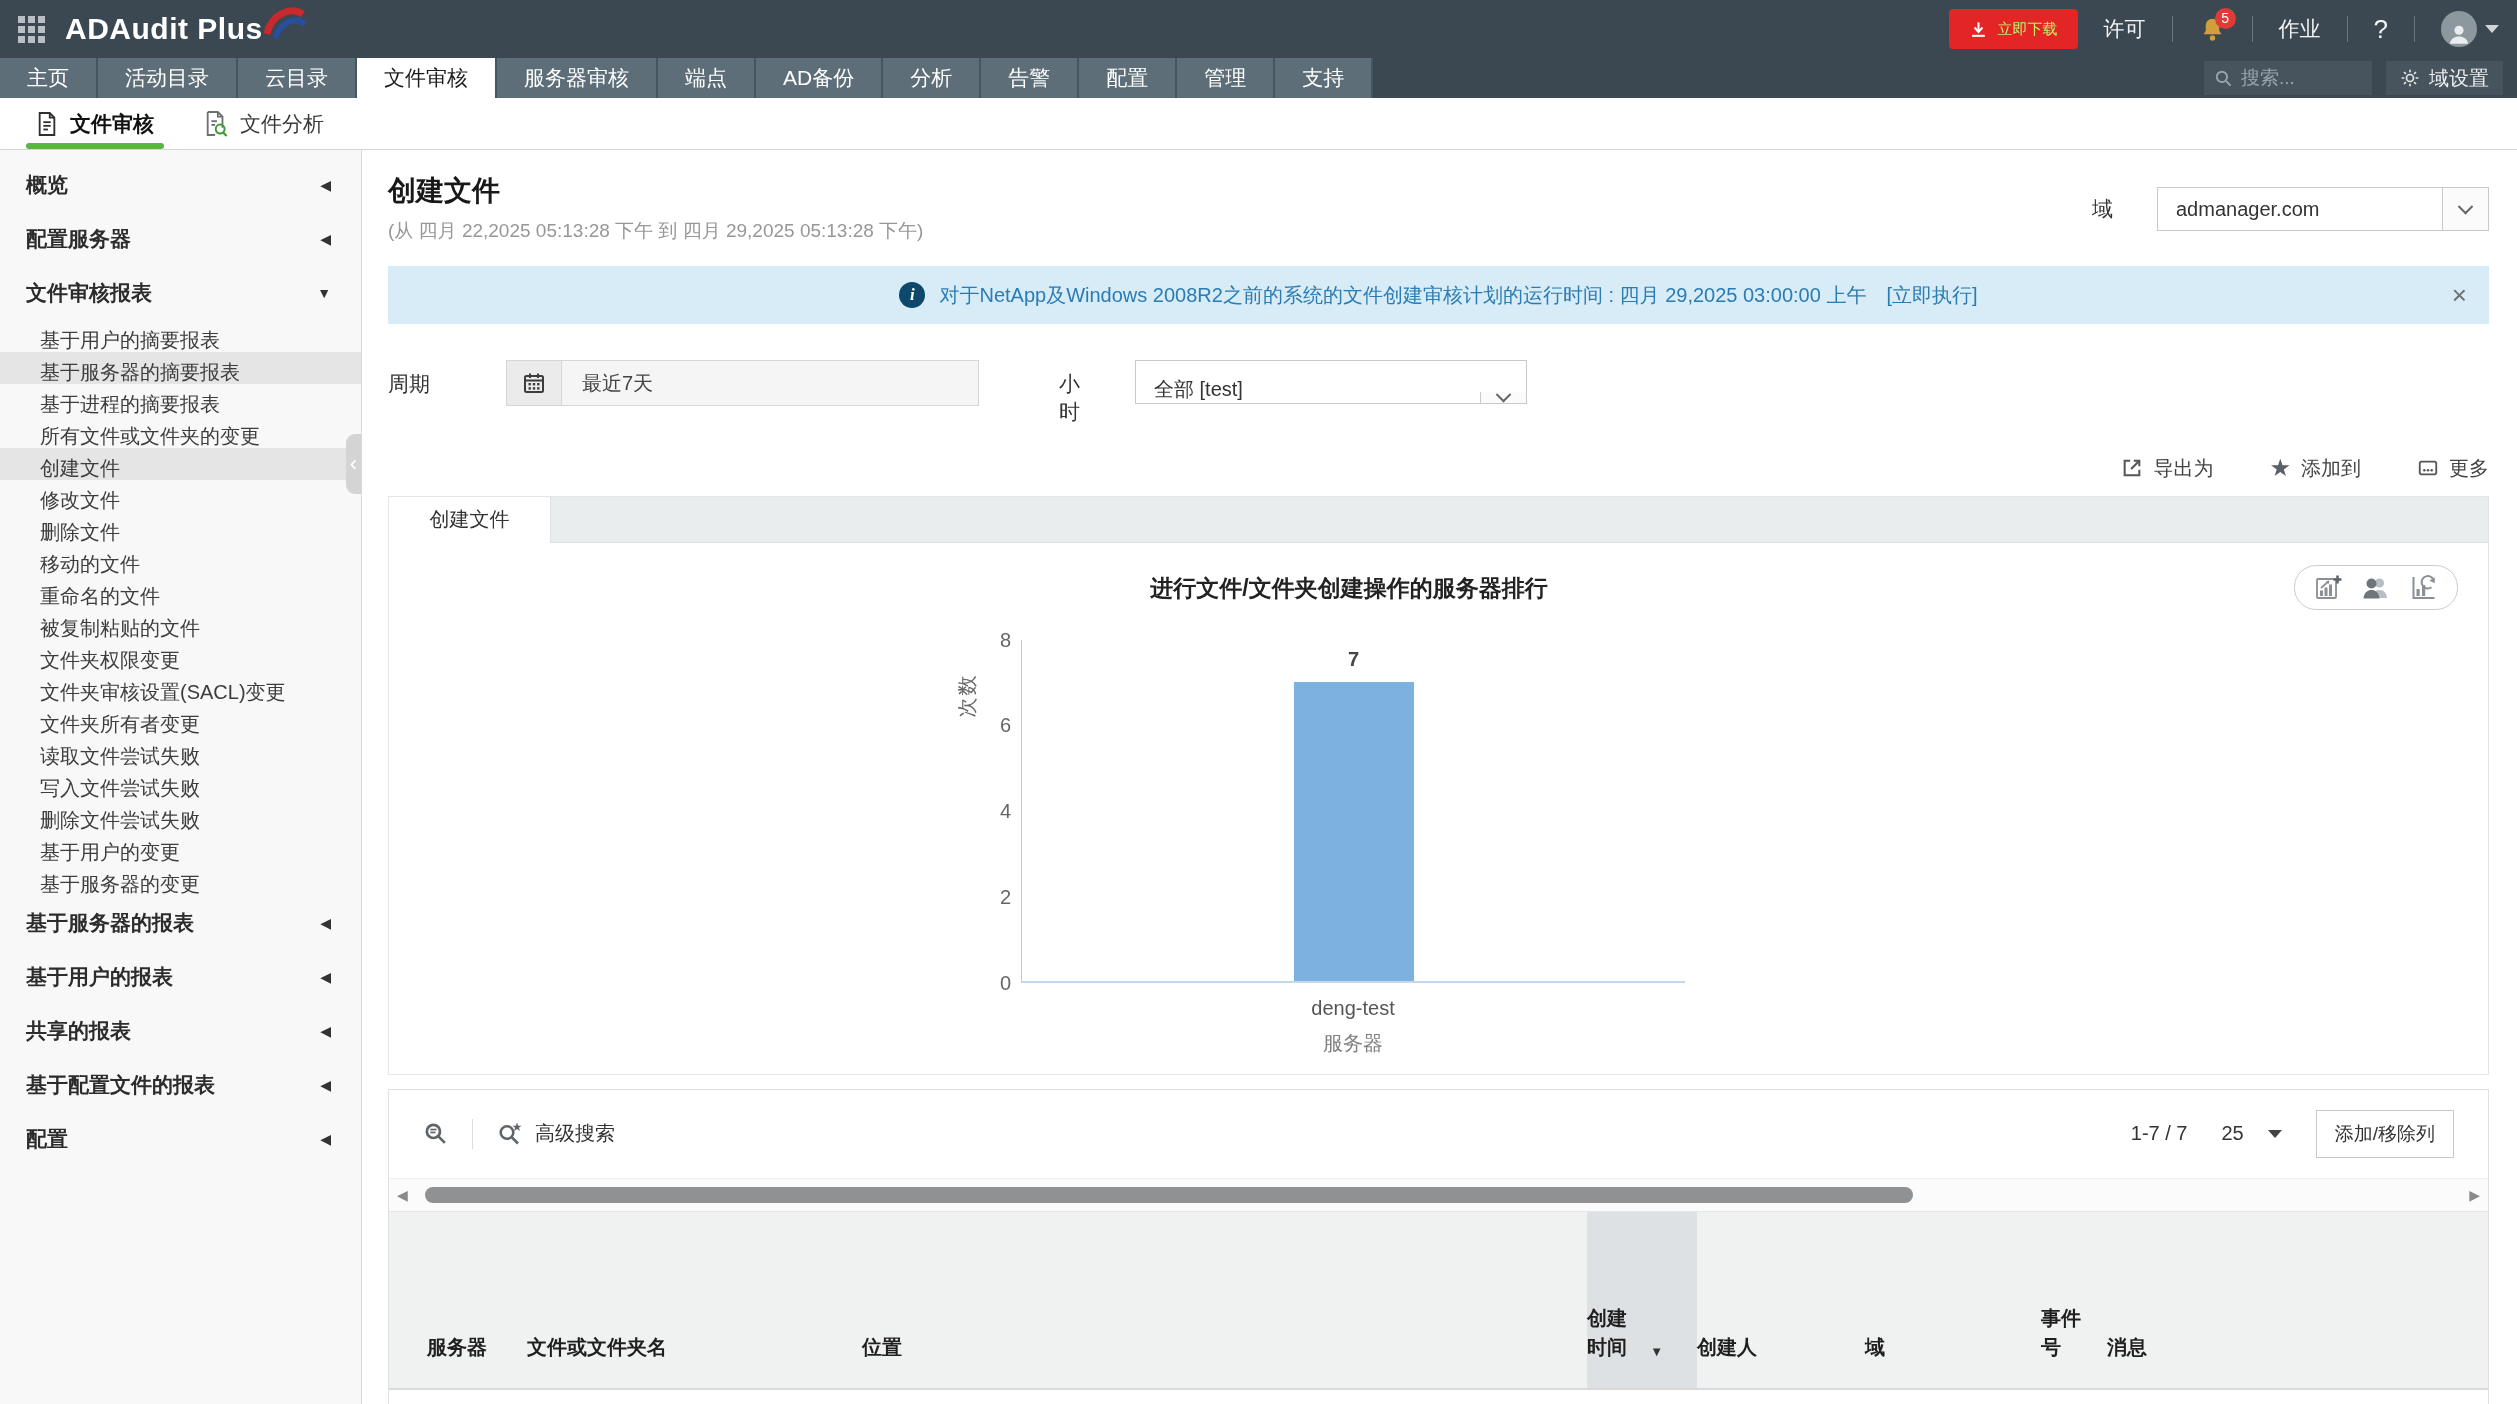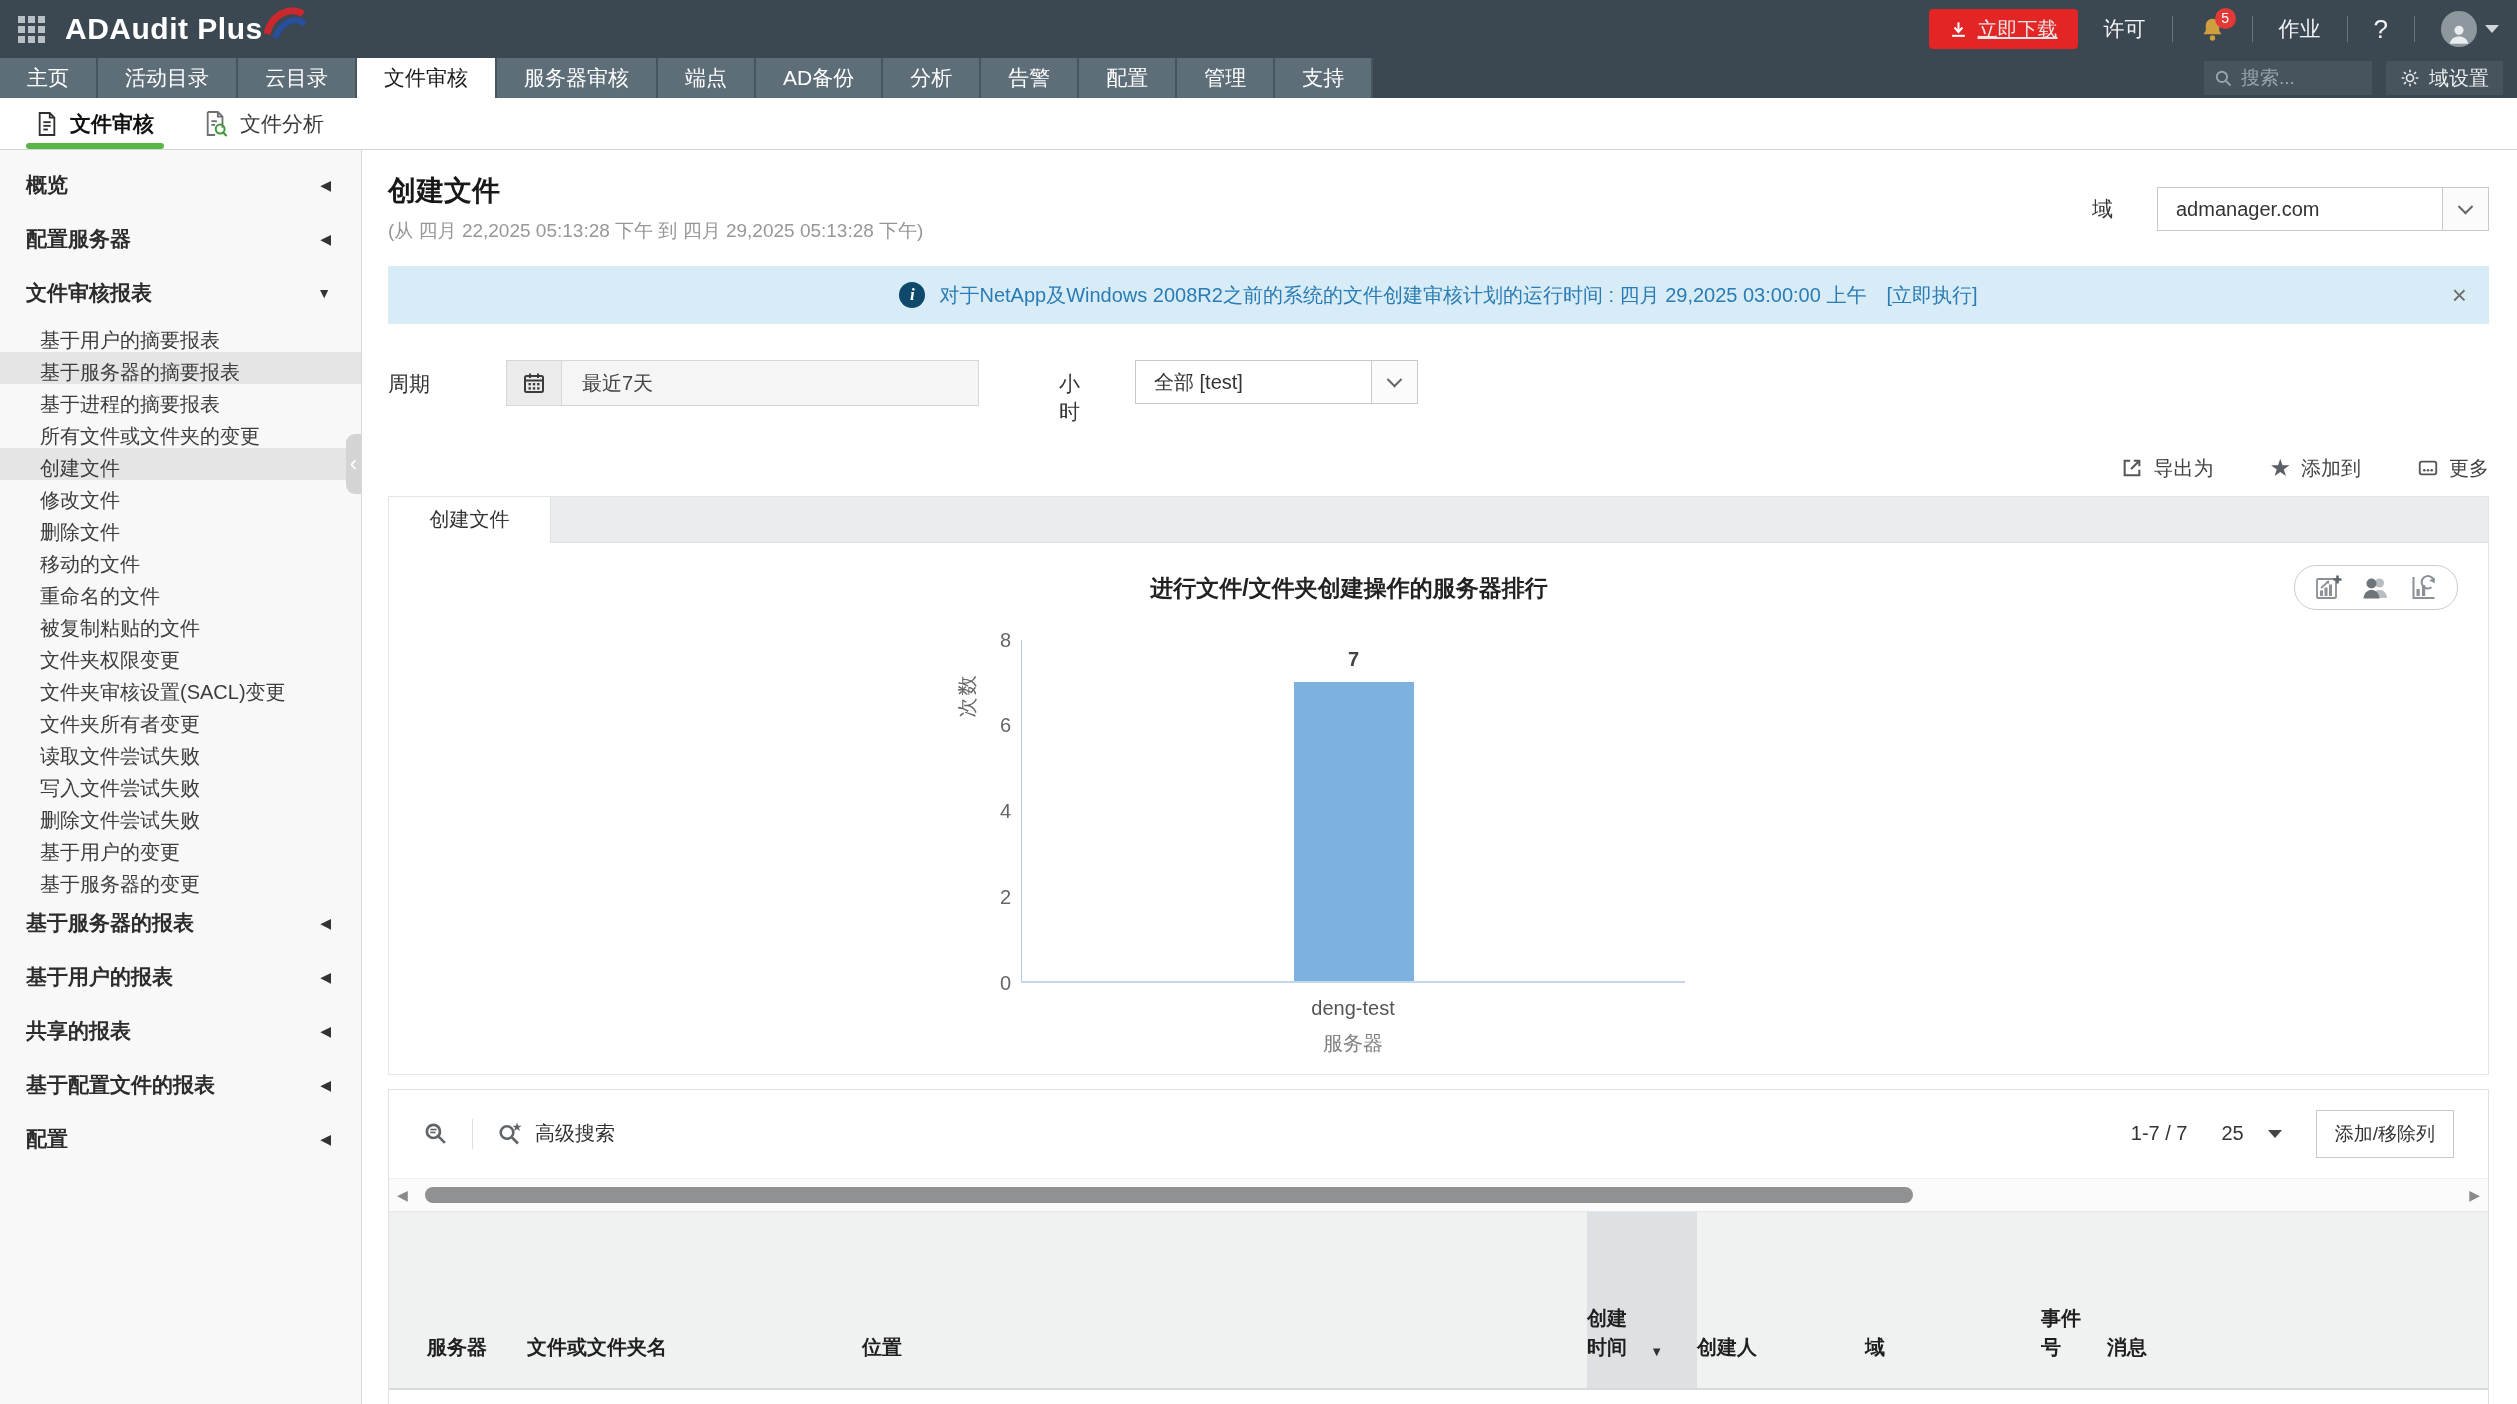--- a/index.html
+++ b/index.html
@@ -7,21 +7,21 @@
   body { font-family: "Liberation Sans", "DejaVu Sans", sans-serif; }
   #page { position:relative; width:2517px; height:1404px; overflow:hidden; background:#fff; }
 
   
   .topbar { height:58px; background:#3b4751; display:flex; align-items:center; padding:0 18px; }
   .apps-grid { display:grid; grid-template-columns:repeat(3,7px); grid-gap:3px; margin-right:20px; cursor:pointer; }
   .apps-grid span { width:7px; height:7px; background:#b9c0c5; }
   .logo { position:relative; color:#fff; font-size:30px; font-weight:bold; letter-spacing:0.5px; padding-right:46px; }
   .logo svg { position:absolute; right:2px; top:-12px; }
   .top-right { margin-left:auto; display:flex; align-items:center; gap:26px; }
-  .dl-btn { background:#e32526; color:#e5e5e5; font-size:20px; border-radius:4px; height:40px; display:flex; align-items:center; gap:10px; padding:0 20px; cursor:pointer;text-decoration:underline; }
+  .dl-btn { background:#e32526; color:#bef264; font-size:15px; border-radius:4px; height:40px; display:flex; align-items:center; gap:10px; padding:0 20px; cursor:pointer; }
   .top-link { color:#f2f4f5; font-size:21px; cursor:pointer; }
   .top-sep { width:1px; height:26px; background:rgba(255,255,255,0.25); }
   .bell-wrap { position:relative; cursor:pointer; display:flex; }
   .badge { position:absolute; top:-8px; right:-10px; background:#e23a36; color:#fff; font-size:14px; min-width:21px; height:21px; border-radius:11px; display:flex; align-items:center; justify-content:center; padding:0 4px; }
   .avatar-wrap { display:flex; align-items:center; gap:8px; cursor:pointer; }
   .avatar { width:36px; height:36px; border-radius:50%; background:#8d979e; display:flex; align-items:flex-end; justify-content:center; overflow:hidden; }
   .caret-down { width:0; height:0; border-left:7px solid transparent; border-right:7px solid transparent; border-top:8px solid #cfd5d8; }
 
   
   .navbar { height:40px; background:#3b4751; display:flex; align-items:stretch; }
@@ -70,21 +70,21 @@
   .banner-action { font-size:20px; color:#2b7cb5; cursor:pointer; margin-left:6px; }
   .banner-close { position:absolute; right:22px; top:50%; transform:translateY(-50%); font-size:26px; color:#6f6f6f; cursor:pointer; line-height:1; }
 
   
   .filters { display:flex; margin-top:36px; align-items:flex-start; }
   .flt-label { font-size:21px; color:#333; padding-top:10px; }
   .period-group { display:flex; margin-left:76px; }
   .cal-btn { width:56px; height:46px; background:#ebebeb; border:1px solid #d6d6d6; display:flex; align-items:center; justify-content:center; cursor:pointer; }
   .period-input { width:417px; height:46px; background:#f5f5f5; border:1px solid #d6d6d6; border-left:none; padding:0 20px; font-size:20px; color:#444; outline:none; font-family:inherit; }
   .hour-label { width:28px; line-height:1.35; margin-left:80px; font-size:21px; color:#333; }
-  .hour-select { width:283px; margin-left:48px; }
+  .hour-select { width:392px; margin-left:48px;align-items:flex-end; }
 
   
   .actions { display:flex; justify-content:flex-end; gap:56px; margin-top:28px; margin-bottom:14px; }
   .action { display:flex; align-items:center; gap:10px; font-size:20px; color:#444; cursor:pointer; }
   .star-ic { font-size:24px; color:#5a6065; line-height:1; }
 
   
   .report-box { border:1px solid #e3e6e7; }
   .tab-strip { height:46px; background:#eaedee; border-bottom:1px solid #dfe2e3; display:flex; }
   .report-tab { width:162px; background:#fff; display:flex; align-items:center; justify-content:center; font-size:20px; color:#333; margin-bottom:-1px; border-right:1px solid #dfe2e3; cursor:pointer; }

